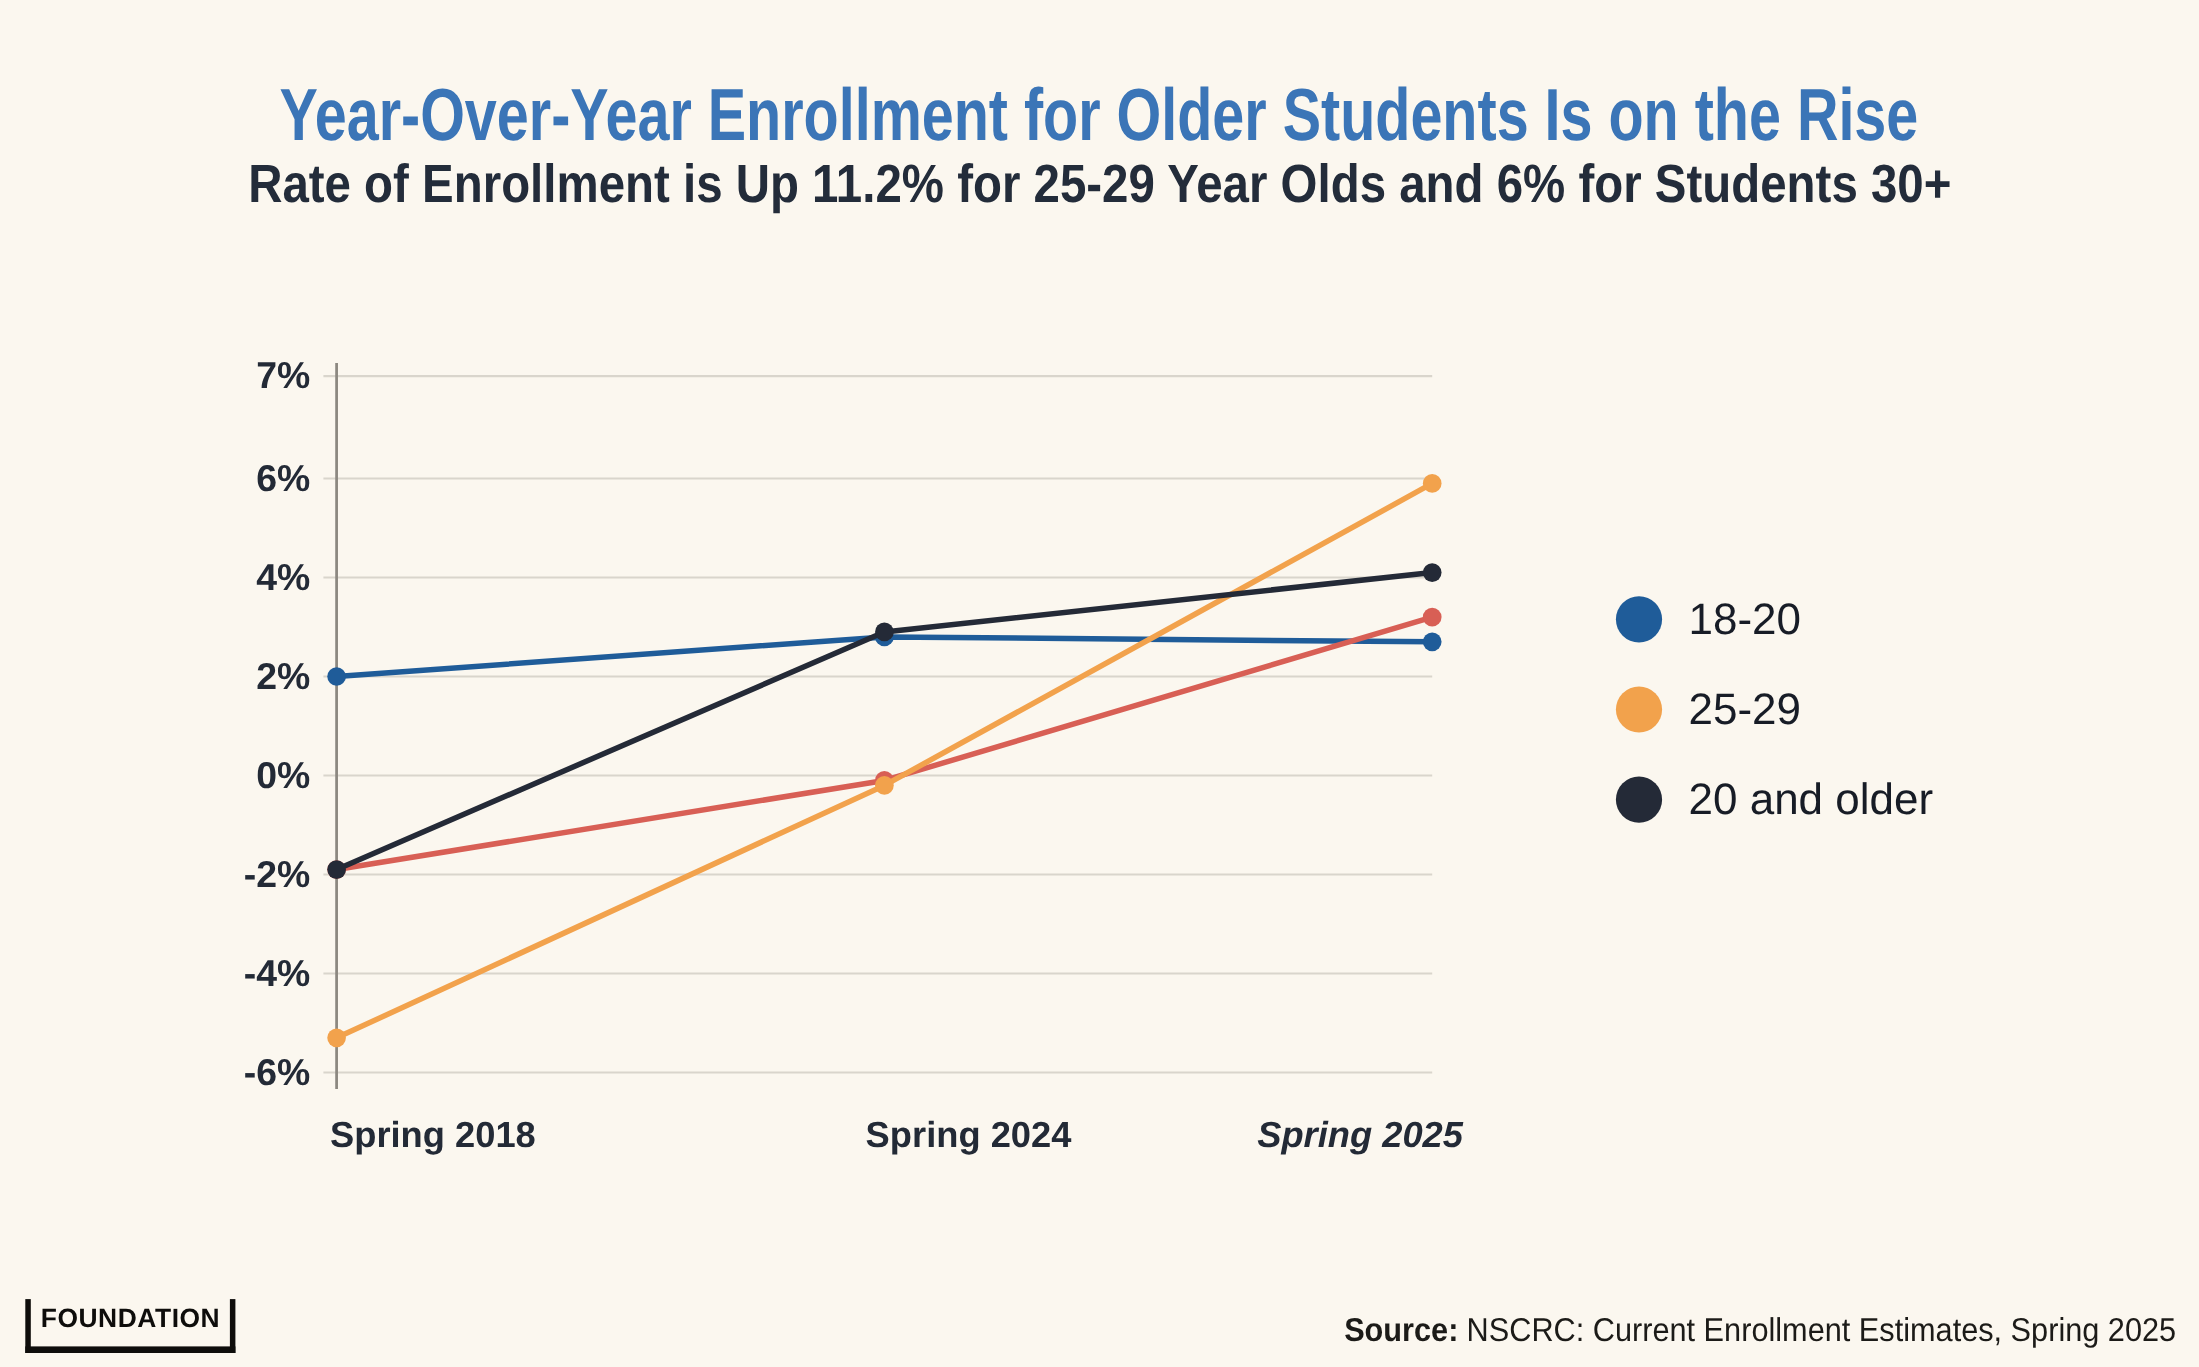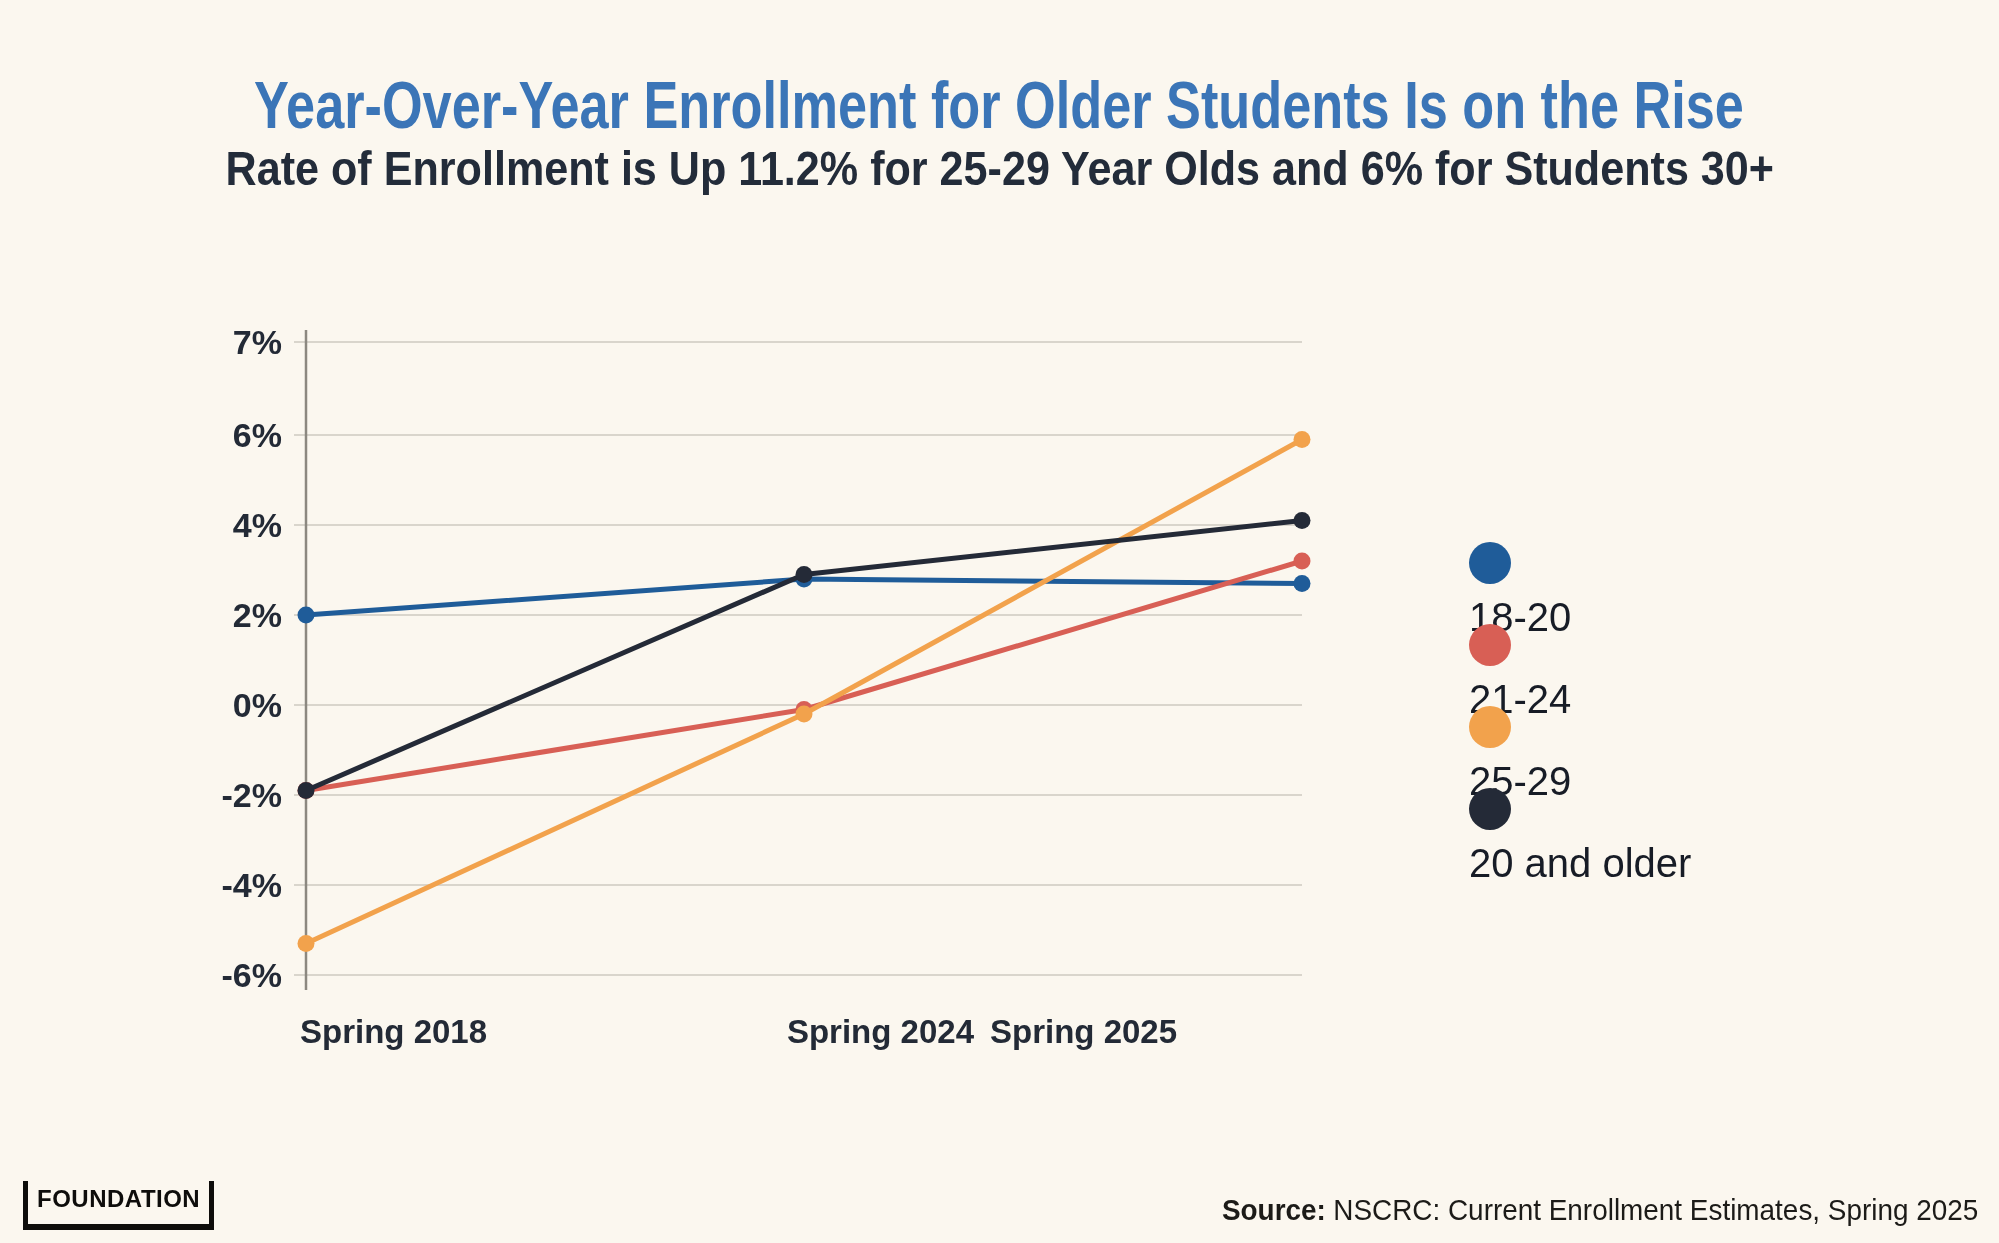--- a/index.html
+++ b/index.html
@@ -29,21 +29,21 @@
   }
   .xlab{
     position:absolute;top:1012px;width:340px;
     font-size:33px;font-weight:700;color:#232A36;line-height:40px;
     white-space:nowrap;
   }
   #legend{
     position:absolute;left:1469px;top:542px;
     display:flex;flex-direction:column;gap:40px;
   }
-  .leg-item{display:flex;align-items:flex-start;gap:12px;height:42px;flex-direction:column;}
+  .leg-item{display:flex;align-items:flex-end;gap:24px;height:42px;}
   .leg-dot{width:42px;height:42px;border-radius:50%;flex:0 0 auto;}
   .leg-label{font-size:40px;font-weight:500;color:#171C26;line-height:42px;white-space:nowrap;}
   #logo{
     position:absolute;left:23px;top:1181px;
     border-left:5px solid #0E0D0B;border-right:5px solid #0E0D0B;border-bottom:6px solid #0E0D0B;
     padding:0 9px 7px 9px;
     font-size:24px;font-weight:700;letter-spacing:0.5px;color:#0E0D0B;
     line-height:36px;white-space:nowrap;
   }
   #source{
@@ -99,31 +99,27 @@
     <div class="ylab" style="top: 594px;">2%</div>
     <div class="ylab" style="top: 684px;">0%</div>
     <div class="ylab" style="top: 774px;">-2%</div>
     <div class="ylab" style="top: 864px;">-4%</div>
     <div class="ylab" style="top: 954px;">-6%</div>
   </div>
 
 <div id="xlabels">
     <div class="xlab" style="left: 300px; text-align: left;">Spring 2018</div>
     <div class="xlab" style="left: 634px; text-align: right;">Spring 2024</div>
-    <div class="xlab" style="left: 990px; ">Spring 2025</div>
+    <div class="xlab" style="left: 990px; text-align: right; font-style: italic;">Spring 2025</div>
   </div>
 
 <div id="legend">
     <div class="leg-item">
       <span class="leg-dot" style="background: rgb(31, 92, 153);"></span>
       <span class="leg-label">18-20</span>
-    </div>
-    <div class="leg-item">
-      <span class="leg-dot" style="background: rgb(216, 95, 85);"></span>
-      <span class="leg-label">21-24</span>
     </div>
     <div class="leg-item">
       <span class="leg-dot" style="background: rgb(242, 162, 76);"></span>
       <span class="leg-label">25-29</span>
     </div>
     <div class="leg-item">
       <span class="leg-dot" style="background: rgb(36, 42, 55);"></span>
       <span class="leg-label">20 and older</span>
     </div>
   </div>

